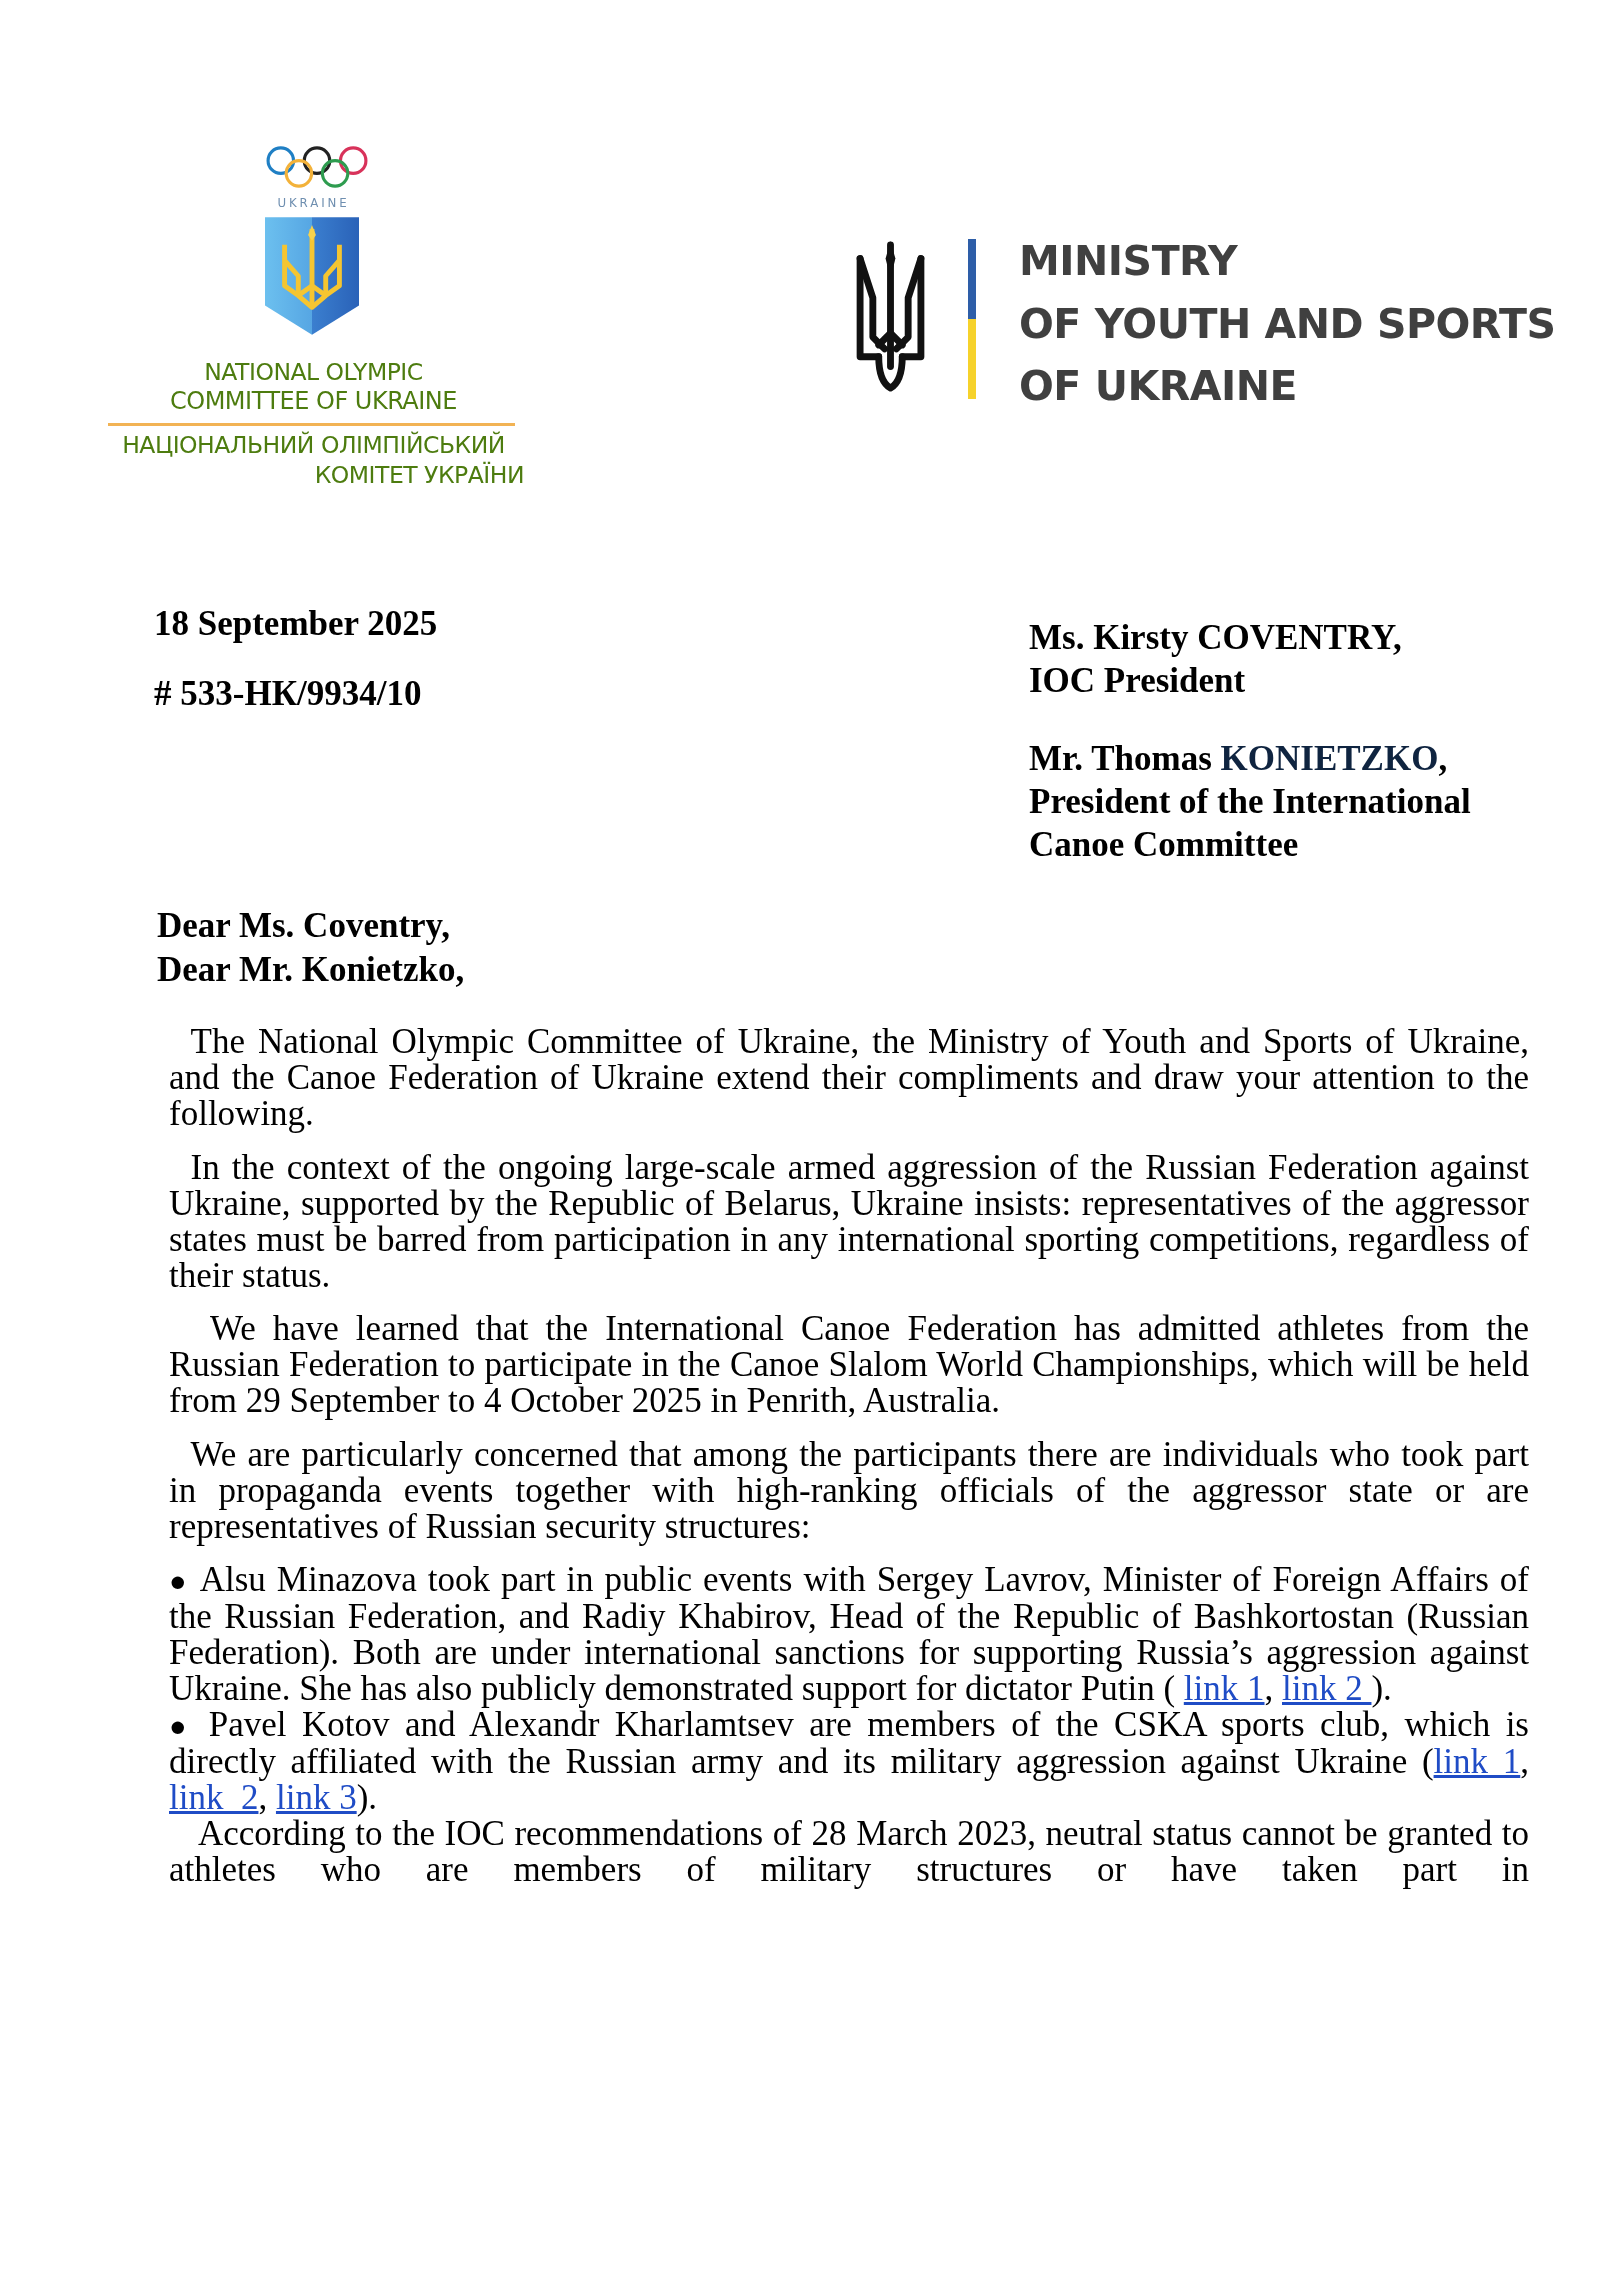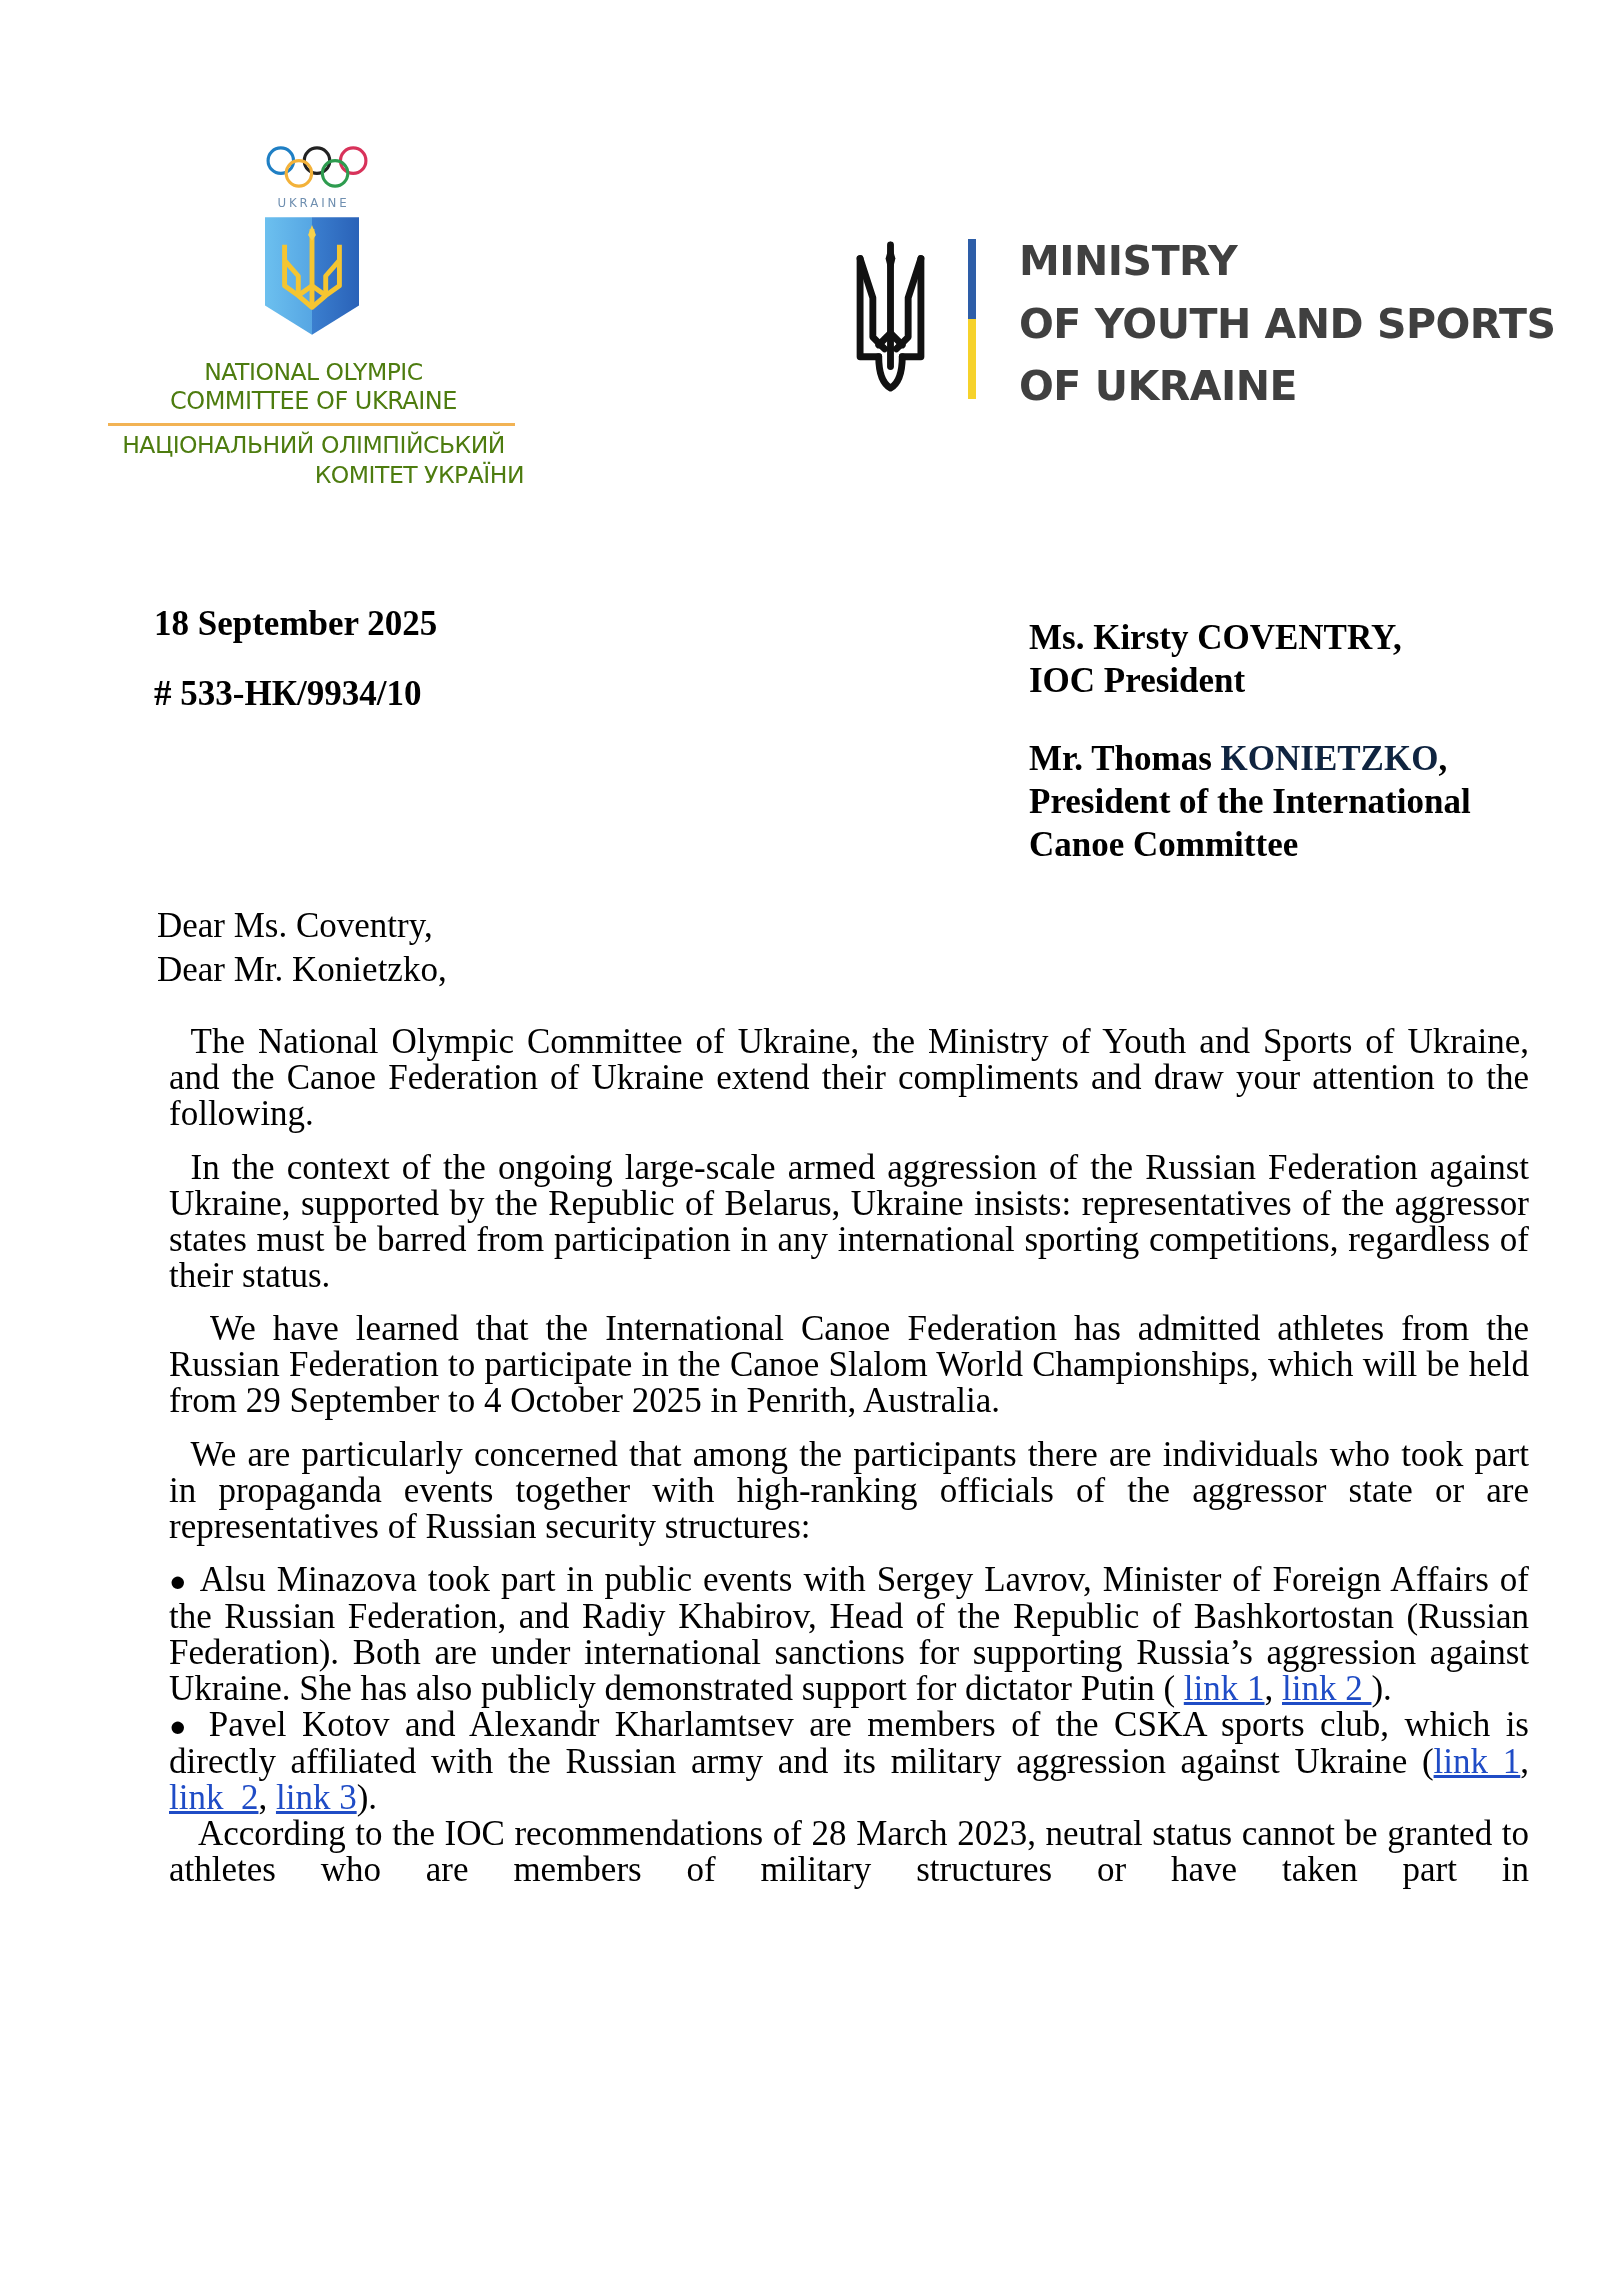--- a/index.html
+++ b/index.html
@@ -30,21 +30,21 @@
   #min-l1 { top: 7.8px; }
   #min-l2 { top: 71px; }
   #min-l3 { top: 133px; }
   #date { position: absolute; left: 154px; top: 604px; font-size: 35px; font-weight: bold; }
   #ref  { position: absolute; left: 154px; top: 674px; font-size: 35px; font-weight: bold; }
   #recipients { position: absolute; left: 1029px; top: 616px; font-size: 35px; font-weight: bold; line-height: 43px; }
   #recipients .block { margin-bottom: 35px; }
   .hl-name { color: #0f2440; }
 
   
-  #salutation { position: absolute; left: 157px; top: 904px; font-size: 35px; font-weight: normal; line-height: 44px; }
+  #salutation { position: absolute; left: 157px; top: 904px; font-size: 35px; font-weight: bold; line-height: 44px; }
   #body-text { position: absolute; left: 169px; top: 1024px; width: 1360px; font-size: 35px; line-height: 36px; }
   #body-text p { margin: 0 0 17.6px 0; text-align: justify; }
   #body-text p.tight { margin-bottom: 0; }
   .indent1 { text-indent: 21.6px; }
   .indent2 { text-indent: 41px; }
   .indent3 { text-indent: 29px; }
   .bullet-dot { font-size: 29px; }
   a.doc-link { color: #1f4cc6; text-decoration: underline; }
 </style>
 </head>

